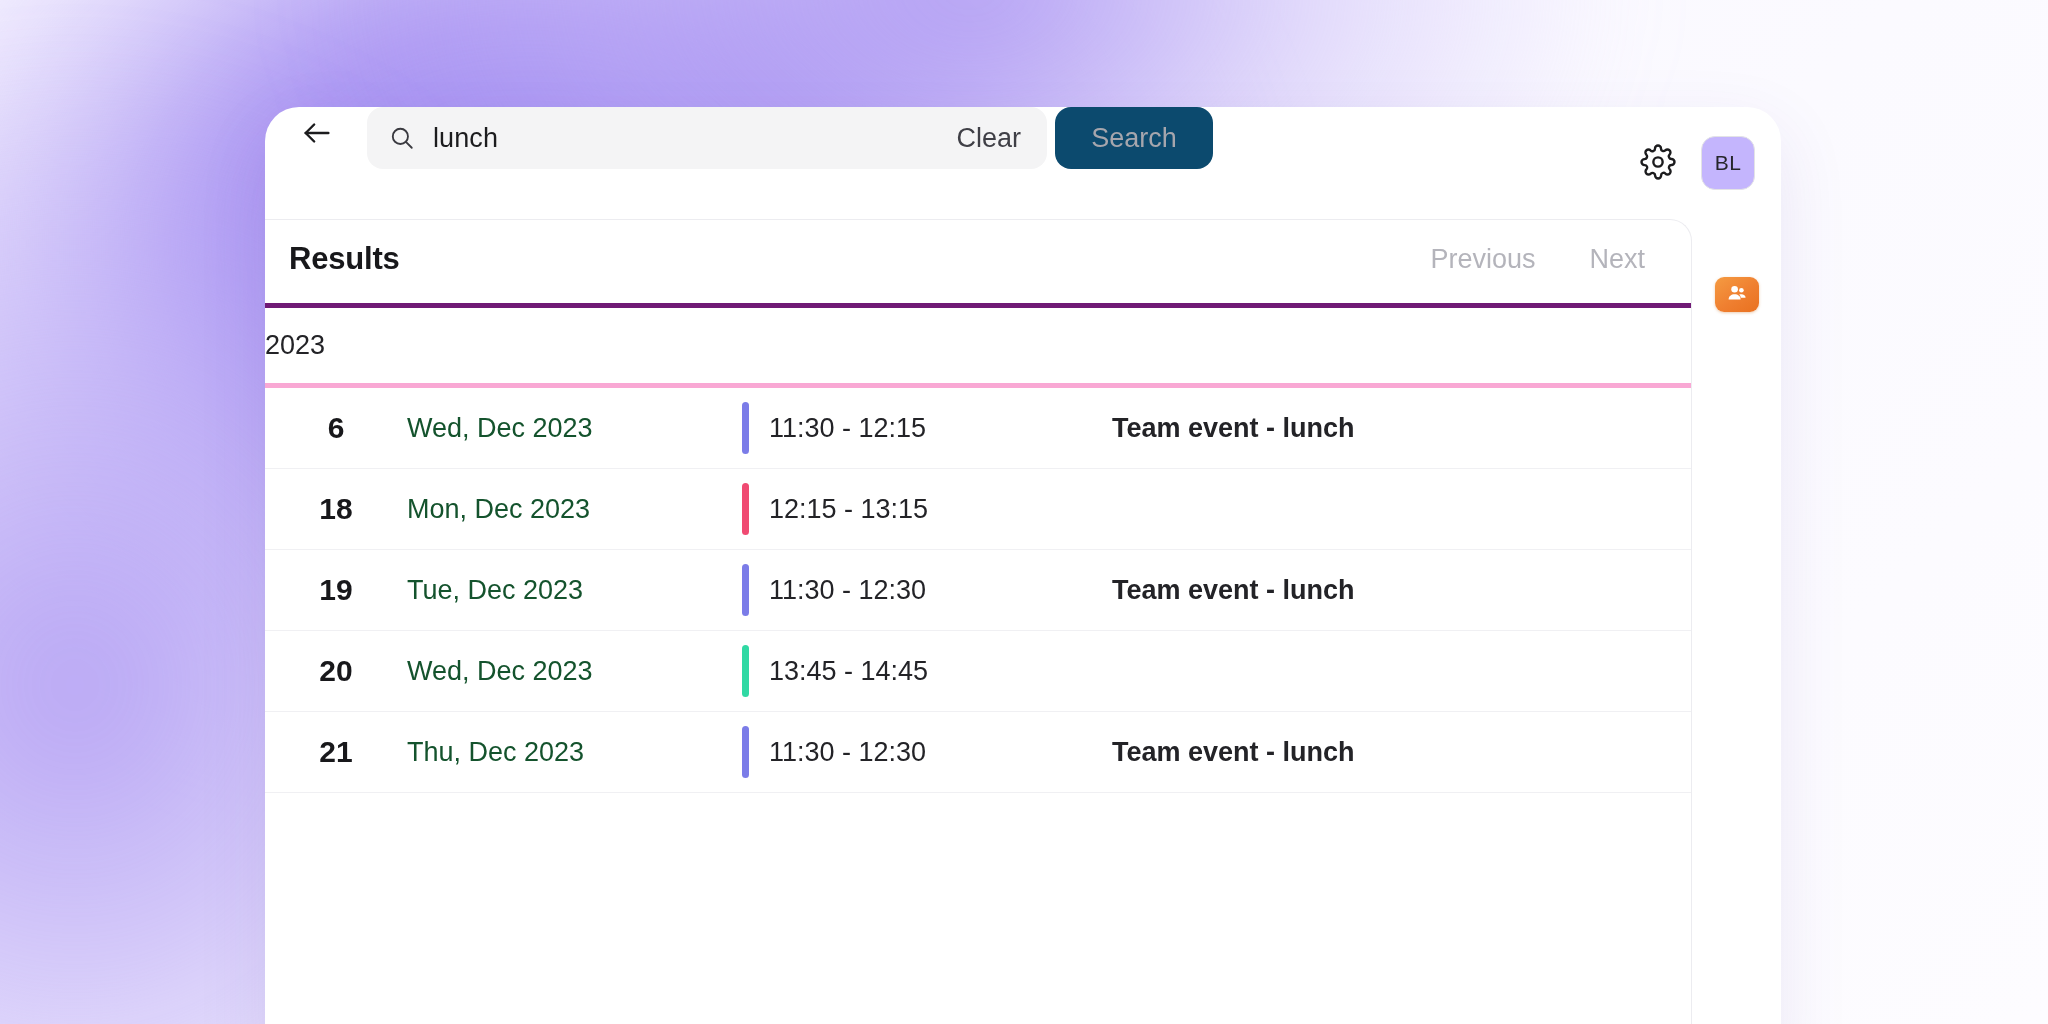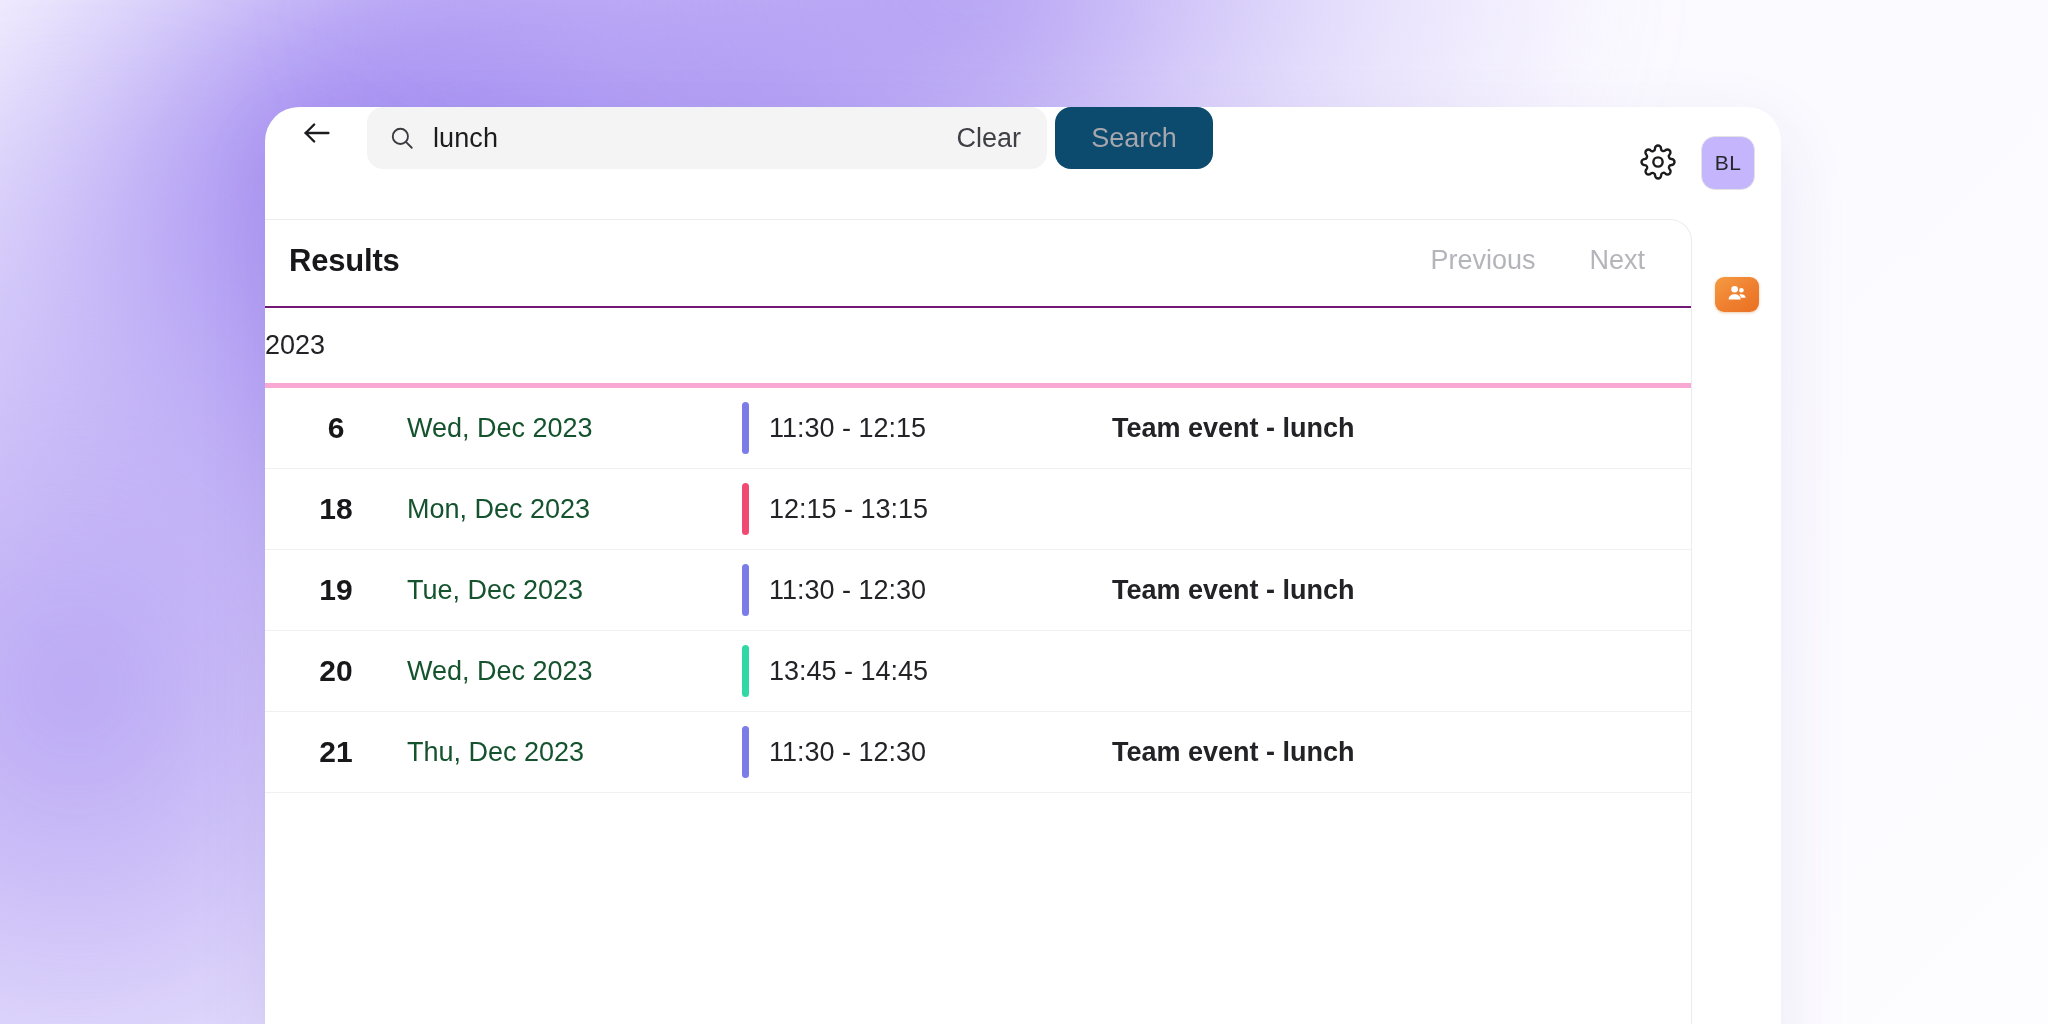--- a/index.html
+++ b/index.html
@@ -201,21 +201,21 @@
     box-sizing: border-box;
     background: #fff;
     overflow: hidden;
   }
 
   .panel-header {
     height: 88px;
     display: flex;
     align-items: center;
     padding: 0 34px 5px 24px;
-    border-bottom: 2px solid #701a75;
+    border-bottom: 5px solid #701a75;
     box-sizing: border-box;
   }
   .panel-title {
     font-size: 31px;
     font-weight: bold;
     color: #18181b;
     letter-spacing: -0.2px;
   }
   .panel-header-spacer { flex: 1 1 auto; }
   .pager-btn {

